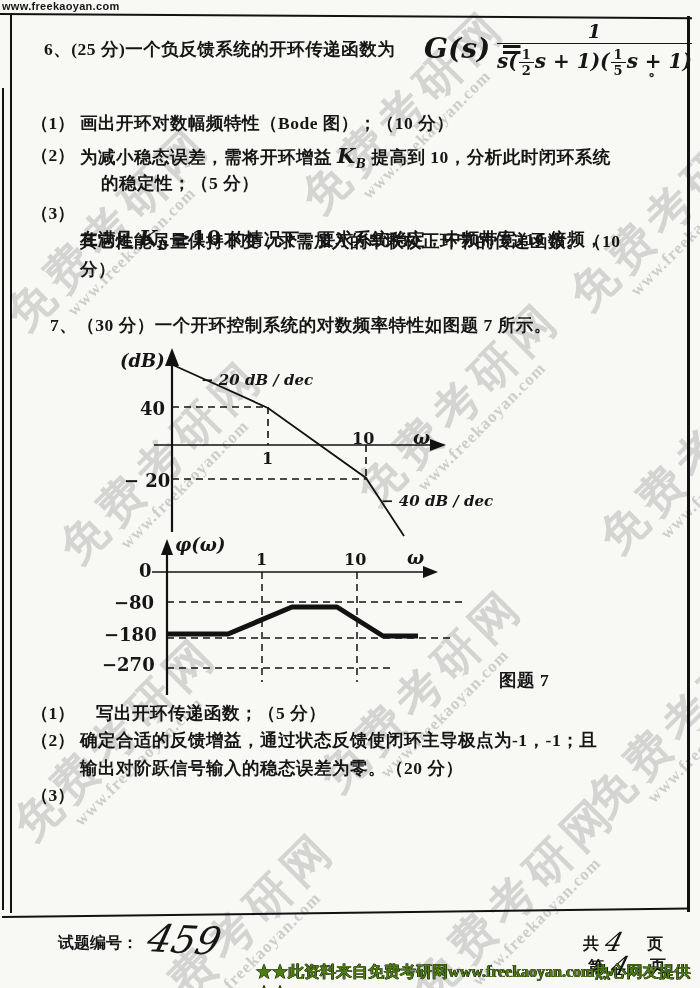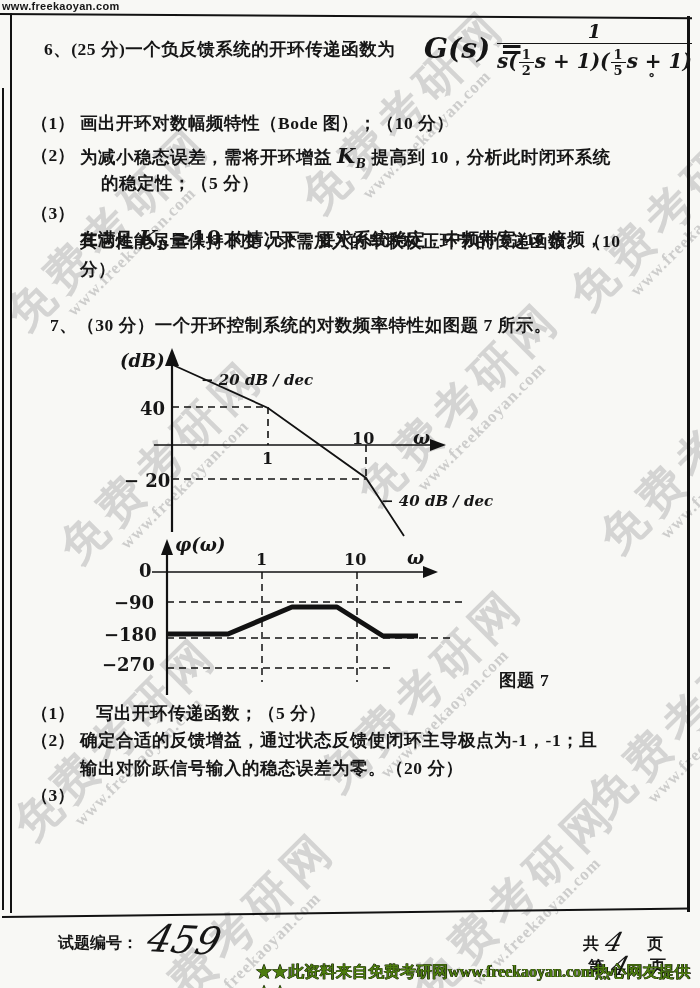--- a/index.html
+++ b/index.html
@@ -182,21 +182,21 @@
     <line x1="79" y1="105" x2="367" y2="105" stroke="#121212" stroke-width="1.5" stroke-dasharray="7,5"></line>
     <line x1="79" y1="135" x2="302" y2="135" stroke="#121212" stroke-width="1.5" stroke-dasharray="7,5"></line>
 
     <line x1="174" y1="39" x2="174" y2="149" stroke="#121212" stroke-width="1.5" stroke-dasharray="7,5"></line>
     <line x1="269" y1="39" x2="269" y2="149" stroke="#121212" stroke-width="1.5" stroke-dasharray="7,5"></line>
 
     <polyline points="79,101 140,101 204,74 249,74 295,103 330,103" fill="none" stroke="#121212" stroke-width="5" stroke-linejoin="round" stroke-linecap="butt"></polyline>
   </svg>
   <div class="plab pl-it tick" style="left:175px;top:534px;">φ(ω)</div>
   <div class="plab tick" style="left:139px;top:560px;">0</div>
-  <div class="plab tick" style="left:114px;top:592px;">−90</div>
+  <div class="plab tick" style="left:114px;top:592px;">−80</div>
   <div class="plab tick" style="left:104px;top:624px;">−180</div>
   <div class="plab tick" style="left:102px;top:654px;">−270</div>
   <div class="plab smtick" style="left:256px;top:550px;">1</div>
   <div class="plab smtick" style="left:344px;top:550px;">10</div>
   <div class="plab pl-it tick" style="left:407px;top:547px;">ω</div>
 
   <div class="line" style="left:473px;top:668px;margin-left:26px;">图题 7</div>
 
   <div class="itemno" style="left:31px;top:701px;">（1）</div>
   <div class="line" style="left:96px;top:701px;">写出开环传递函数；（5 分）</div>

